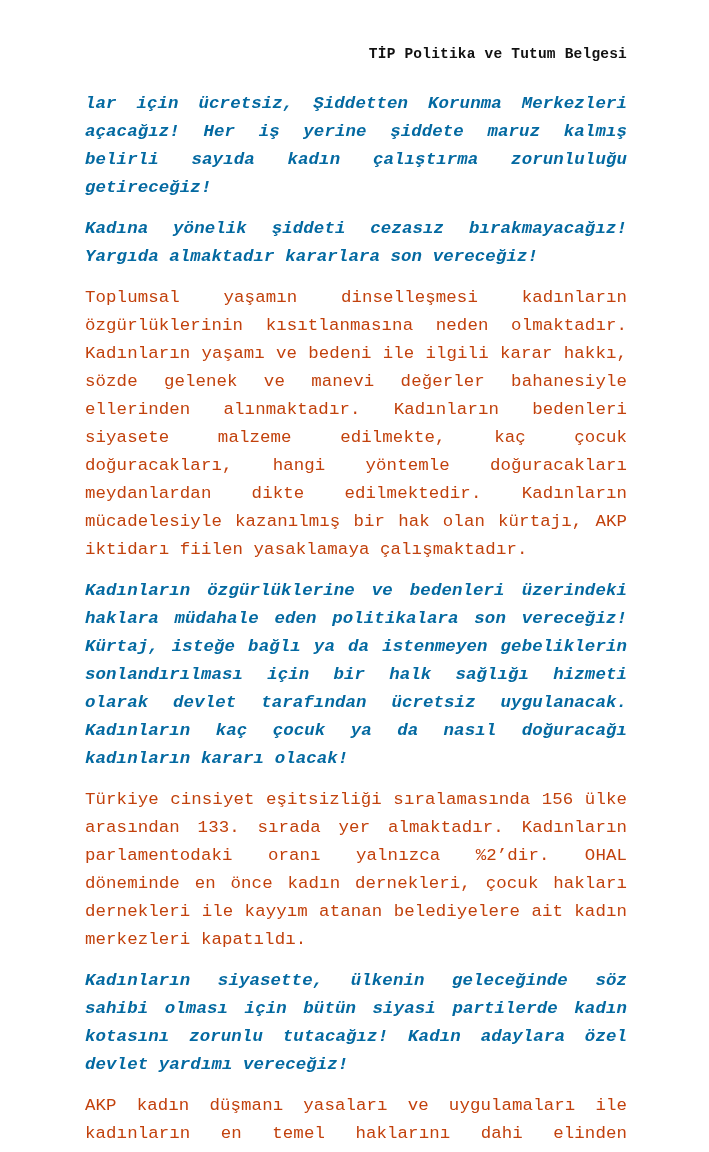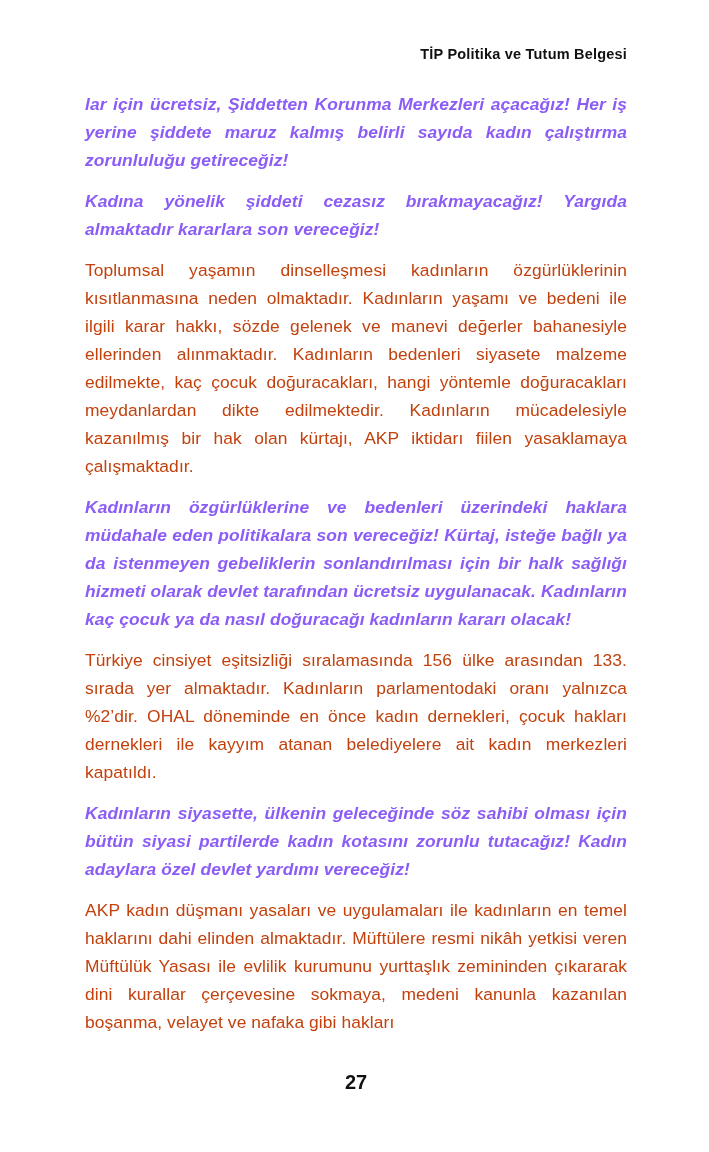--- a/index.html
+++ b/index.html
@@ -6,21 +6,21 @@
     margin: 0;
     padding: 0;
     background: #ffffff;
   }
   .page {
     position: relative;
     width: 709px;
     height: 1152px;
     box-sizing: border-box;
     background: #ffffff;
-    font-family: Liberation Sans, sans-serif;
+    font-family: Liberation Mono, monospace;
     color: #1c1c1c;
     padding: 46px 82px 0 85px;
     display: flex;
     flex-direction: column;
     overflow: hidden;
   }
   .running-header {
     text-align: right;
     font-weight: bold;
     font-size: 14.5px;
@@ -36,21 +36,21 @@
     font-size: 17.4px;
     line-height: 28px;
     text-align: justify;
     text-justify: inter-word;
     color: #c2410c;
     letter-spacing: 0.1px;
   }
   .para.pledge {
     font-weight: bold;
     font-style: italic;
-    color: #8b5cf6;
+    color: #0369a1;
   }
   .footer {
     text-align: center;
     font-weight: bold;
     font-size: 20px;
     color: #111111;
     padding: 6px 0 58px 0;
   }
 </style>
 </head>

